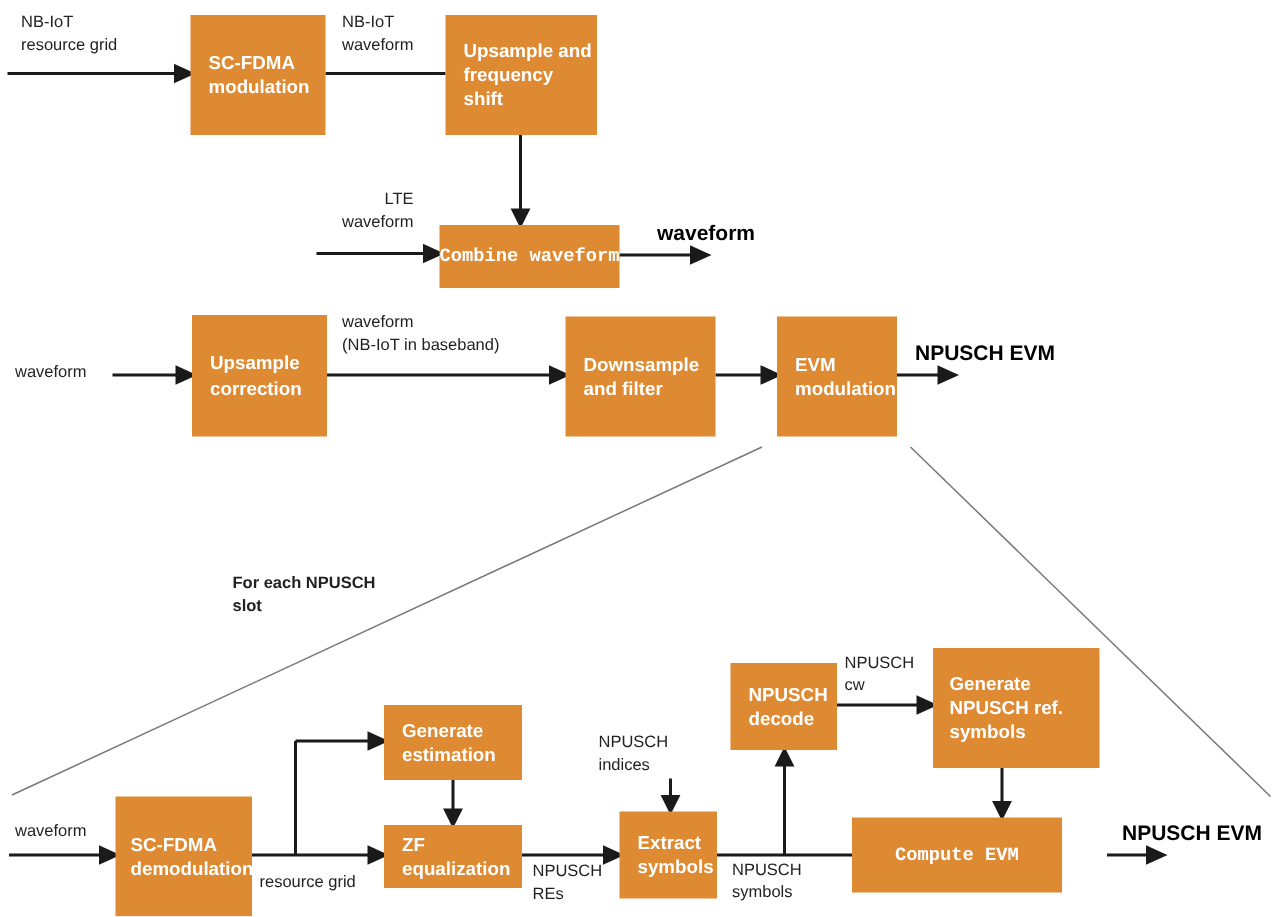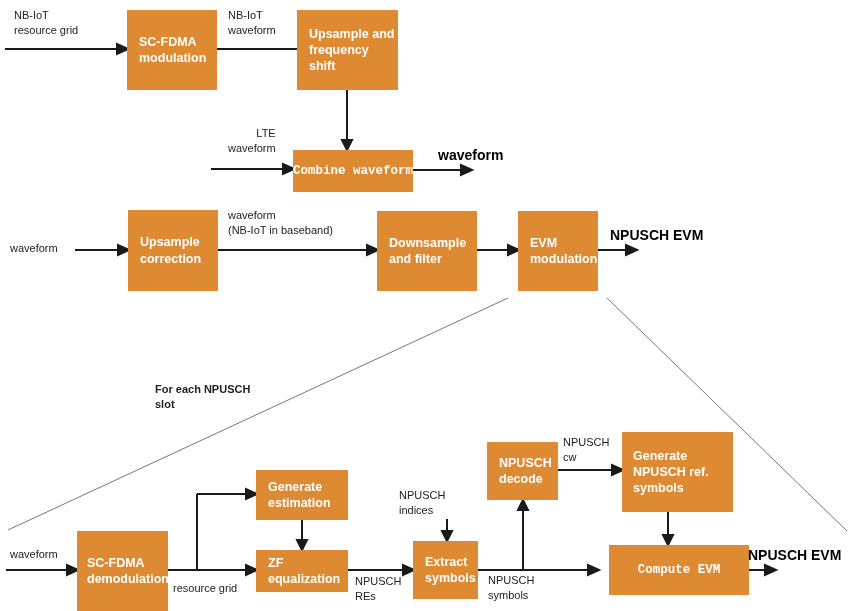--- a/index.html
+++ b/index.html
@@ -135,21 +135,21 @@
     </div>
   <div class="box" style="left:487px;top:442px;width:71px;height:58px;">
       <span>NPUSCH
 decode</span>
     </div>
   <div class="box" style="left:622px;top:432px;width:111px;height:80px;padding-left:11px;">
       <span>Generate
 NPUSCH ref.
 symbols</span>
     </div>
-  <div class="box center" style="left:609px;top:545px;width:140px;height:50px;">
+  <div class="box center" style="left:568px;top:545px;width:140px;height:50px;">
       <span>Compute EVM</span>
     </div>
 
   <div class="lbl" style="left:14px;top:8px;">NB-IoT
 resource grid</div>
   <div class="lbl" style="left:228px;top:8px;">NB-IoT
 waveform</div>
   <div class="lbl" style="left:228px;top:126px;text-align:right;">LTE
 waveform</div>
   <div class="lbl b" style="left:438px;top:146px;">waveform</div>

